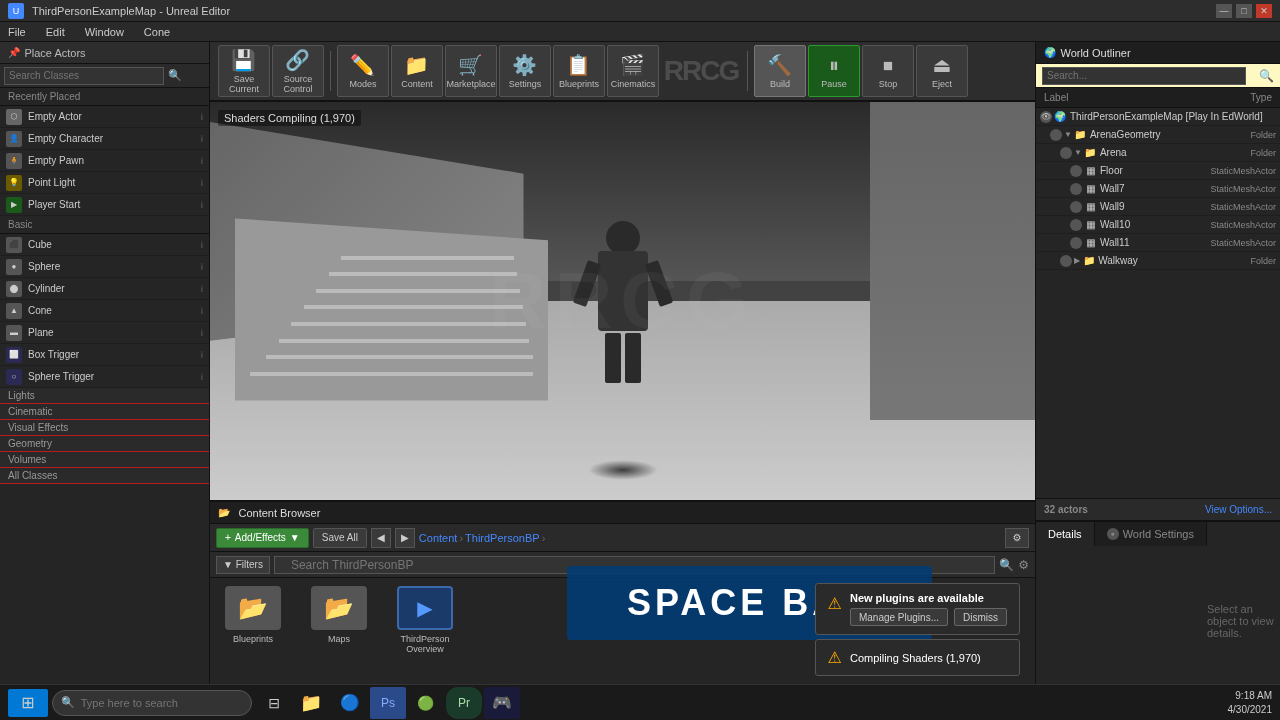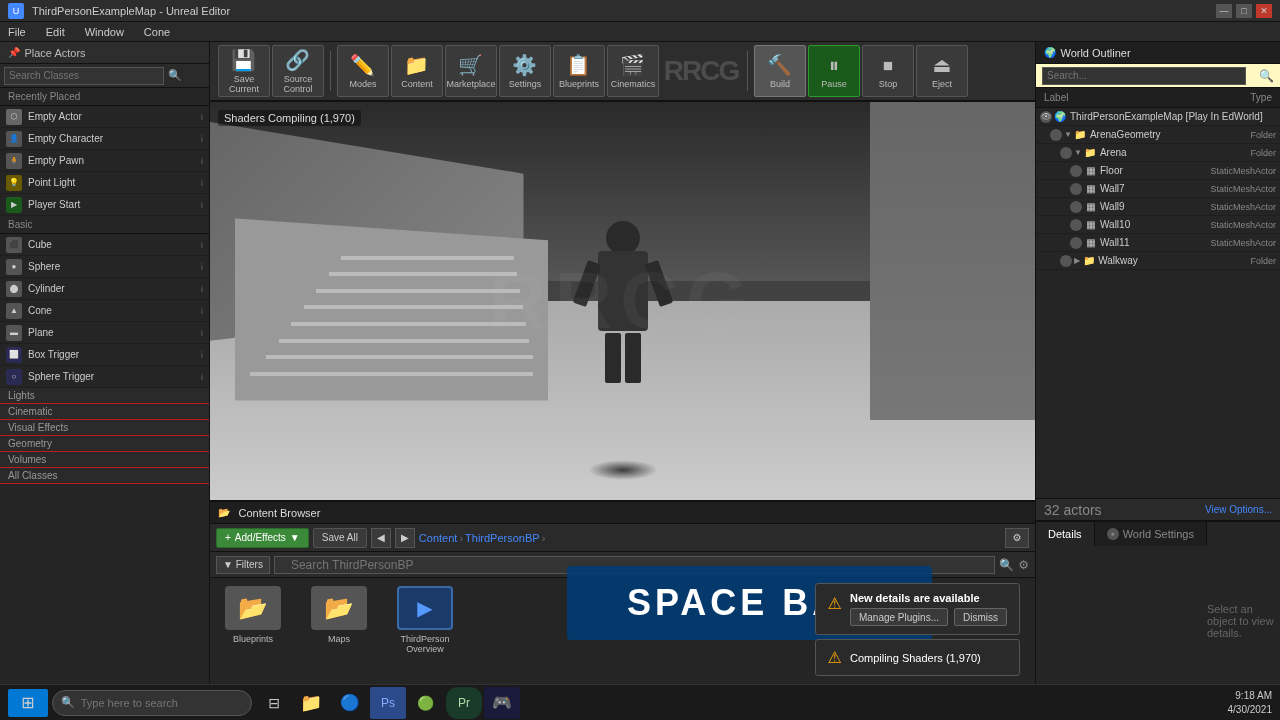--- a/index.html
+++ b/index.html
@@ -228,21 +228,21 @@
     }
     .oi-icon { width: 14px; height: 14px; display: flex; align-items: center; justify-content: center; font-size: 10px; flex-shrink: 0; }
     .oi-eye { width: 12px; height: 12px; border-radius: 50%; background: #555; flex-shrink: 0; font-size: 8px; display: flex; align-items: center; justify-content: center; }
     .oi-name { font-size: 10px; color: #ccc; flex: 1; overflow: hidden; white-space: nowrap; text-overflow: ellipsis; }
     .oi-type { font-size: 9px; color: #888; margin-left: 4px; }
     .folder-arrow { color: #888; font-size: 8px; cursor: pointer; }
     #outliner-footer {
       height: 22px; background: #2a2a2a; display: flex; align-items: center;
       padding: 0 8px; border-top: 1px solid #111; gap: 8px;
     }
-    .actors-count { font-size: 14px; color: #888; }
+    .actors-count { font-size: 10px; color: #888; font-weight: bold; }
     .view-opts-right { margin-left: auto; font-size: 10px; color: #4488ff; cursor: pointer; }
 
     
     #details-panel {
       height: 200px; background: #252525; border-top: 2px solid #111;
       display: flex; flex-direction: row;
     }
     #details-tabs {
       height: 24px; background: #1e1e1e; display: flex; align-items: center;
       border-bottom: 1px solid #111;
@@ -684,21 +684,21 @@
 </div>
 
 <div id="spacebar-overlay" style="position: fixed; bottom: 80px; left: 50%; transform: translateX(-20%); z-index: 50;">
   <span>SPACE BAR</span>
 </div>
 
 <div id="notifications" style="position:fixed;bottom:44px;right:260px;display:flex;flex-direction:column;gap:4px;z-index:100;">
   <div class="notif">
     <span class="notif-icon">⚠</span>
     <div class="notif-content">
-      <div class="notif-title">New details are available</div>
+      <div class="notif-title">New plugins are available</div>
       <div class="notif-actions">
         <button class="notif-btn">Manage Plugins...</button>
         <button class="notif-btn">Dismiss</button>
       </div>
     </div>
   </div>
   <div id="shader-notif">
     <span class="shader-notif-icon">⚠</span>
     <span class="shader-notif-text">Compiling Shaders (1,970)</span>
   </div>

